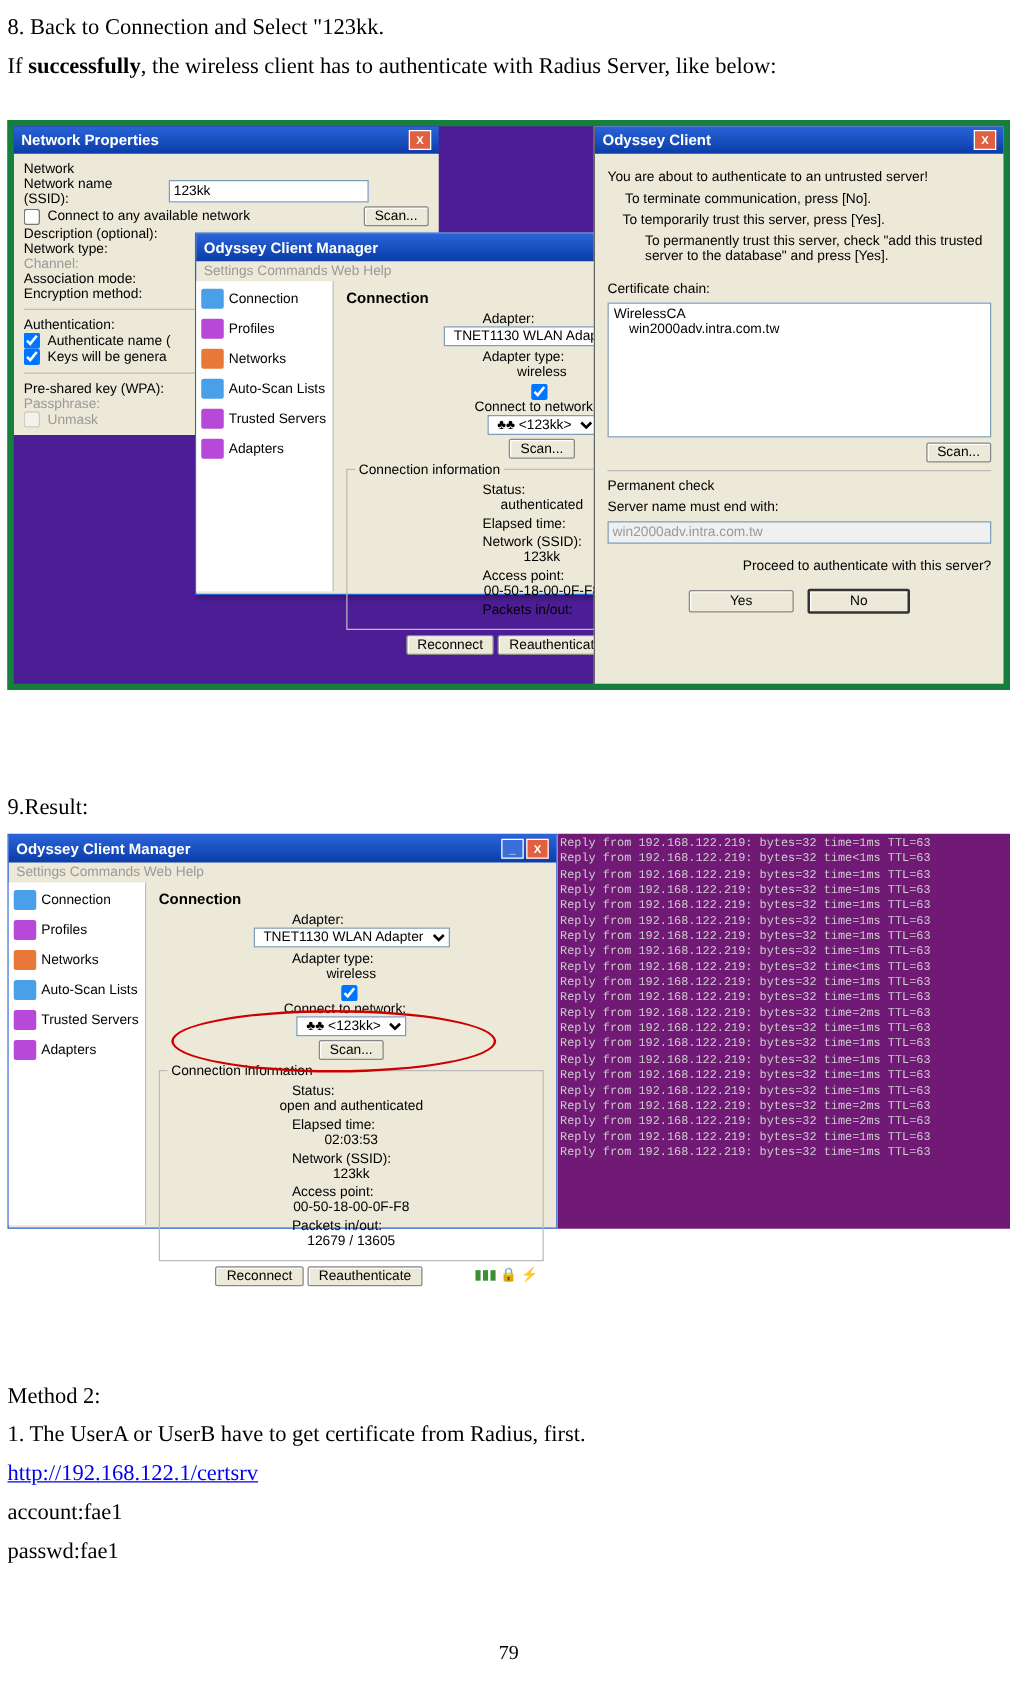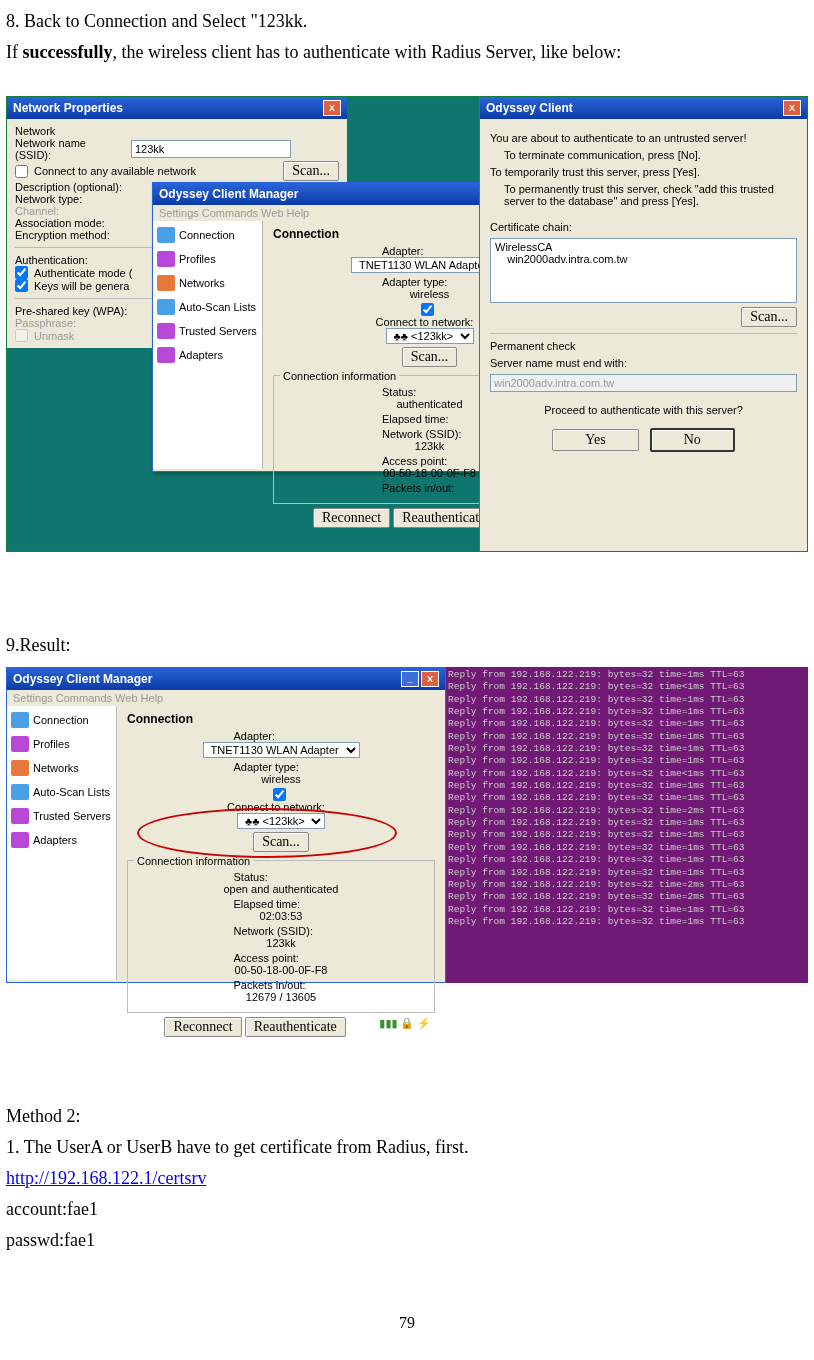--- a/index.html
+++ b/index.html
@@ -15,22 +15,22 @@
     .bold { font-weight: bold; }
     .link { color: #0000EE; text-decoration: underline; }
     .section-gap { height: 40px; }
     .big-gap { height: 80px; }
     .page-num { text-align: center; margin-top: 60px; font-size: 16px; }
 
     
     .shot1 {
       width: 802px;
       height: 456px;
-      background: #0f766e;
-      border: 1px solid #15803d;
+      background: #4c1d95;
+      border: 5px solid #15803d;
       position: relative;
       margin-top: 30px;
       font-family: Tahoma, sans-serif;
       font-size: 11px;
       overflow: hidden;
     }
     .titlebar {
       background: linear-gradient(to bottom, #2a64d8, #0a3ca8);
       color: #fff;
       font-weight: bold;
@@ -61,24 +61,23 @@
       background: #fff;
       height: 18px;
       padding: 0 3px;
       font-size: 11px;
       width: 160px;
     }
     .np-btn {
       border: 1px solid #888;
       background: #ece9d8;
       padding: 1px 8px;
-      font-size: 14px;
+      font-size: 11px;
       box-shadow: 1px 1px 0 #fff inset;
       border-radius: 2px;
-      font-family: Liberation Serif, serif;
     }
     .hr-line { border-top: 1px solid #bbb; margin: 6px 0; }
 
     .ocm-window {
       position: absolute;
       left: 145px;
       top: 85px;
       width: 445px;
       height: 290px;
       border: 1px solid #2a64d8;
@@ -147,36 +146,36 @@
       width: 328px;
       height: 456px;
       border-left: 1px solid #666;
       background: #ece9d8;
     }
     .auth-body { padding: 8px 10px; font-size: 11px; }
     .auth-line { margin: 5px 0; }
     .cert-box {
       border: 1px solid #7f9db9;
       background: #fff;
-      height: 65px;
+      height: 108px;
       padding: 2px 4px;
       margin: 2px 0 4px 0;
       font-size: 11px;
     }
     .right-align { text-align: right; }
     .auth-input {
       border: 1px solid #7f9db9;
       background: #f0f0f0;
       height: 18px;
       width: 100%;
       padding: 0 3px;
       font-size: 11px;
       color: #999;
     }
-    .center-txt { text-align: center; margin: 12px 0; }
+    .center-txt { text-align: right; margin: 12px 0; }
     .btn-row { text-align: center; }
     .btn-row .np-btn { margin: 0 4px; padding: 2px 32px; }
 
     
     .shot2 {
       width: 802px;
       height: 316px;
       display: flex;
       margin-top: 8px;
       font-family: Tahoma, sans-serif;
@@ -244,21 +243,21 @@
       <div class="np-row">
           <span class="np-label">Association mode:</span>
         </div>
       <div class="np-row">
           <span class="np-label">Encryption method:</span>
         </div>
       <div class="hr-line"></div>
       <div class="np-row">Authentication:</div>
       <div class="np-row">
           <input type="checkbox" checked="" style="">
-          <span>Authenticate mode (</span>
+          <span>Authenticate name (</span>
         </div>
       <div class="np-row">
           <input type="checkbox" checked="" style="">
           <span>Keys will be genera</span>
         </div>
       <div class="hr-line"></div>
       <div class="np-row">Pre-shared key (WPA):</div>
       <div class="np-row" style="color:#999">
           <span>Passphrase:</span>
         </div>
@@ -354,22 +353,22 @@
   </div>
 
   <div class="auth-dialog">
     <div class="titlebar">
       <span>Odyssey Client</span>
       <span class="close-btn">X</span>
     </div>
     <div class="auth-body">
       <div class="auth-line">You are about to authenticate to an untrusted server!</div>
       <div class="auth-line" style="margin-left:14px">To terminate communication, press [No].</div>
-      <div class="auth-line" style="margin-left:0">To temporarily trust this server, press [Yes].</div>
-      <div class="auth-line" style="margin-left:14px">To permanently trust this server, check "add this trusted server to the database" and press [Yes].</div>
+      <div class="auth-line" style="margin-left:12px">To temporarily trust this server, press [Yes].</div>
+      <div class="auth-line" style="margin-left:30px">To permanently trust this server, check "add this trusted server to the database" and press [Yes].</div>
       <div class="auth-line" style="margin-top:14px">Certificate chain:</div>
       <div class="cert-box" style="white-space:pre">WirelessCA
     win2000adv.intra.com.tw</div>
       <div class="right-align"><button class="np-btn">Scan...</button></div>
       <div class="hr-line"></div>
       <div class="auth-line">Permanent check</div>
       <div class="auth-line">Server name must end with:</div>
       <input class="auth-input" value="win2000adv.intra.com.tw" style="">
       <div class="center-txt">Proceed to authenticate with this server?</div>
       <div class="btn-row">

